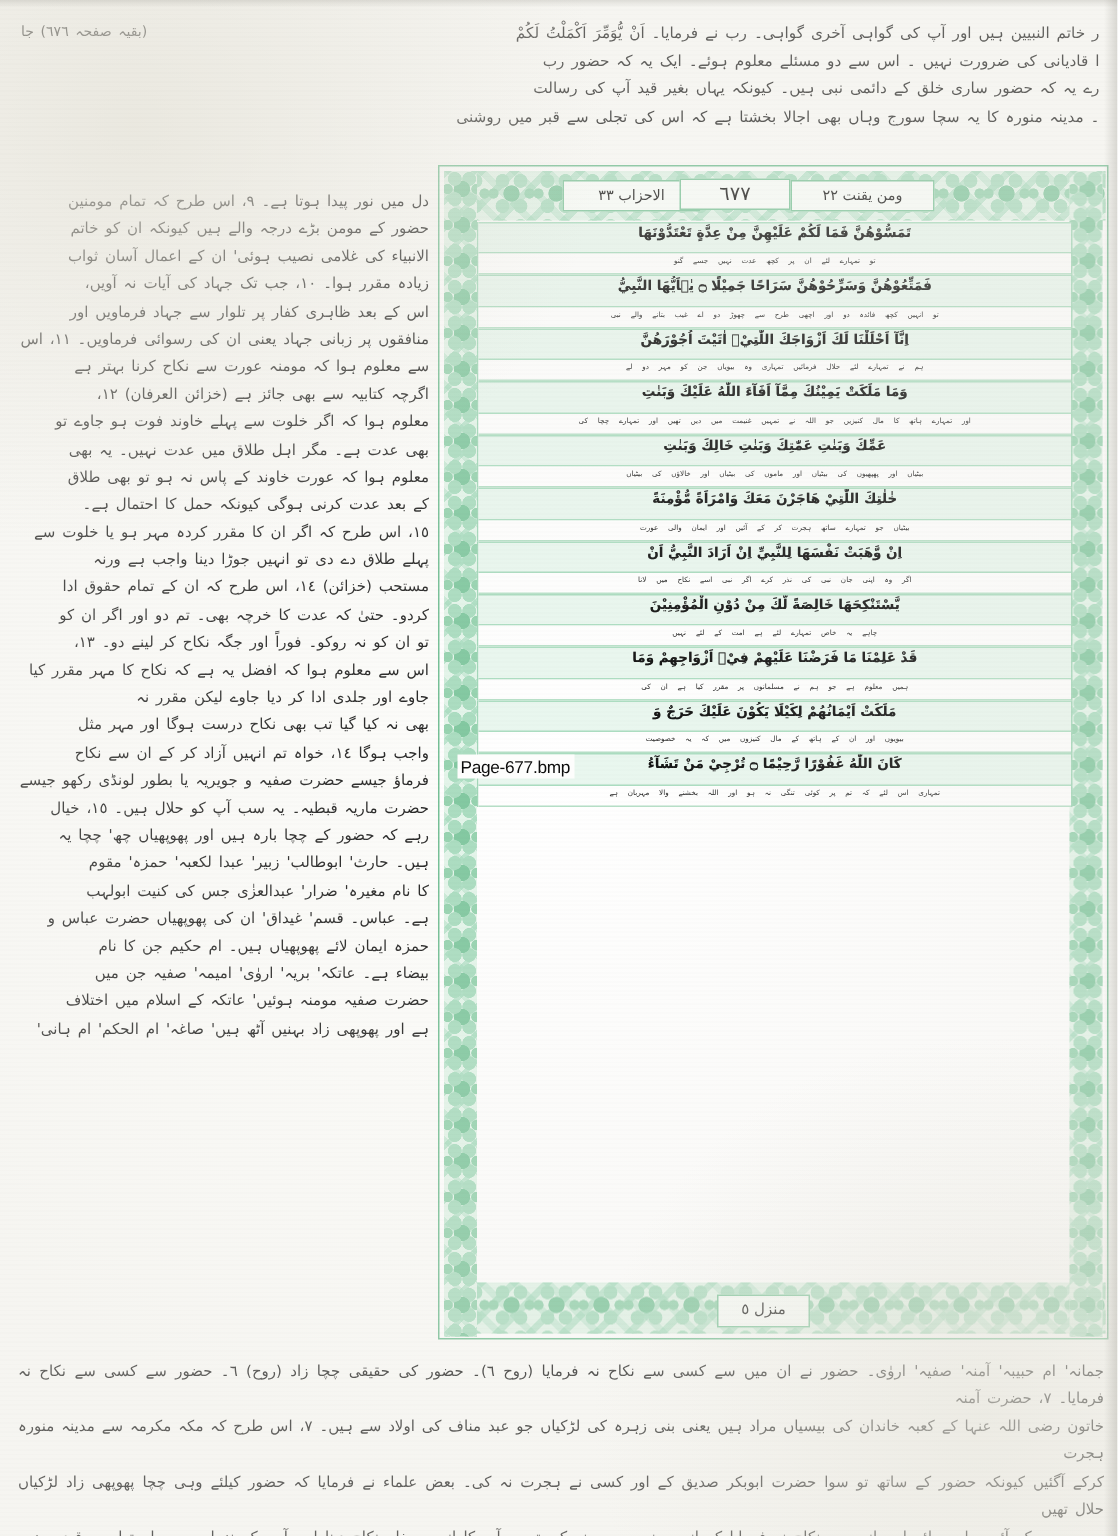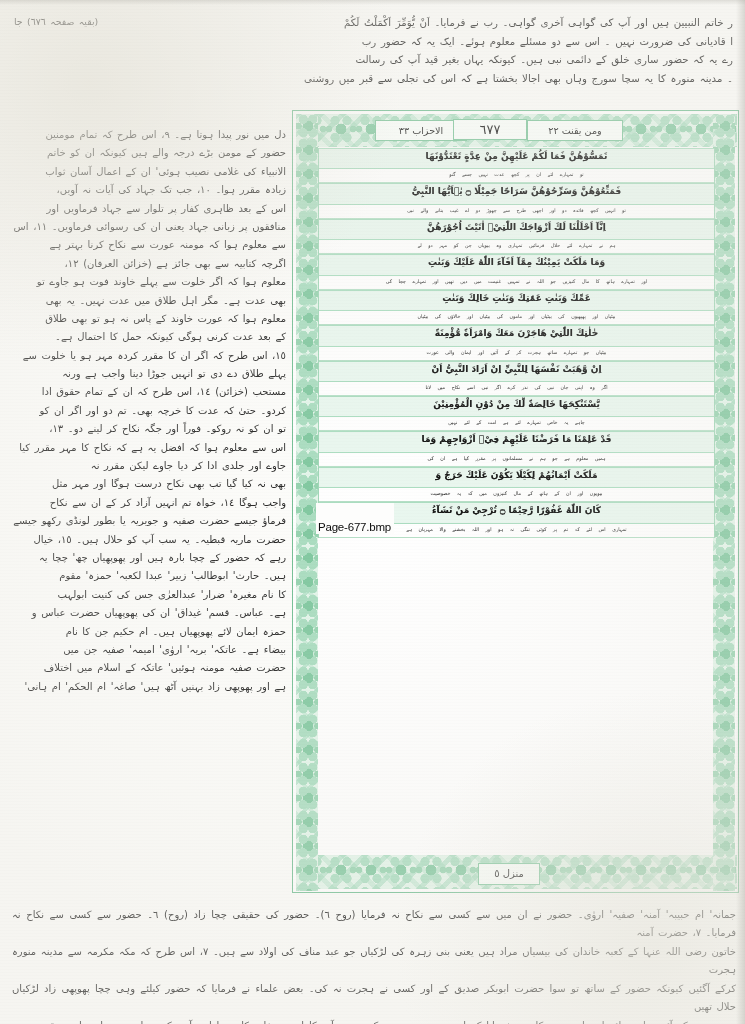--- a/index.html
+++ b/index.html
@@ -236,28 +236,28 @@
     pointer-events: none;
     opacity: .2;
     background-image:
       repeating-linear-gradient(0deg, rgba(0,0,0,.035) 0 1px, transparent 1px 3px);
     mix-blend-mode: multiply;
   }
 
   
   #page-watermark {
     position: absolute;
-    left: 316px;
+    left: 305px;
     top: 503px;
     z-index: 60;
     font-family: "Liberation Sans", sans-serif;
     font-size: 11.5px;
     color: #0d0d0d;
     background: #fdfdfc;
-    padding: 18px 3px 1px 2px;
+    padding: 3px 3px 1px 2px;
     letter-spacing: -.2px;
     white-space: nowrap;
   }
 
   
   #scan-edge {
     position: absolute;
     right: 0; top: 0;
     width: 9px; height: 100%;
     z-index: 50;

